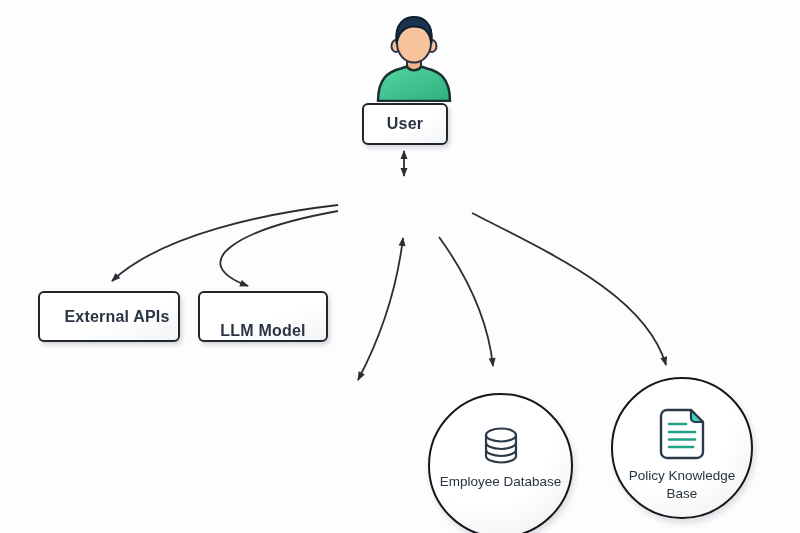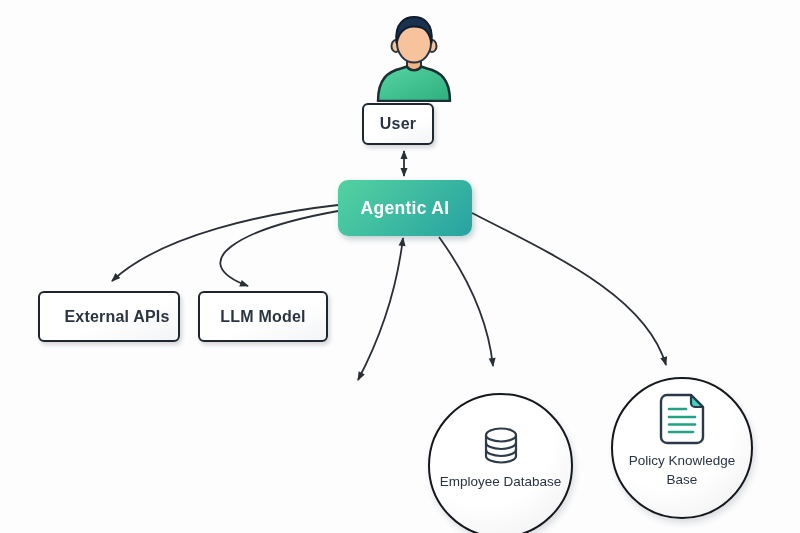--- a/index.html
+++ b/index.html
@@ -44,27 +44,27 @@
     box-shadow:2px 4px 6px rgba(30,40,55,.15);
     display:flex;flex-direction:column;align-items:center;justify-content:center;
     gap:7px;padding-bottom:14px;
   }
   .circle .clabel{
     color:var(--label-text);font-size:13.5px;font-weight:500;
     text-align:center;line-height:1.35;max-width:122px;
   }
   
   #avatar{left:370px;top:12px;width:88px;height:90px;position:absolute;}
-  #n-user{left:362px;top:103px;width:72px;height:42px;}
+  #n-user{left:362px;top:103px;width:86px;height:42px;}
   #n-ai{left:338px;top:180px;width:134px;height:56px;}
   #n-ext{left:38px;top:291px;width:142px;height:51px;padding-left:16px;}
-  #n-llm{left:198px;top:291px;width:130px;height:51px;}
+  #n-llm{left:198px;top:291px;width:130px;height:51px;align-items:flex-end;}
   #n-approval{left:256px;top:387px;width:144px;height:144px;}
   #n-employee{left:428px;top:393px;width:145px;height:145px;align-items:center;}
-  #n-policy{left:611px;top:377px;width:142px;height:142px;}
+  #n-policy{left:611px;top:377px;width:142px;height:142px;justify-content:flex-end;}
   .iconsvg{display:block;}
 </style>
 </head>
 <body>
 
 <div class="stage">
 
   <svg class="edges" viewBox="0 0 800 533">
     <defs>
       <marker id="ah" markerWidth="10" markerHeight="8" refX="8.5" refY="4" orient="auto" markerUnits="userSpaceOnUse">
@@ -94,23 +94,20 @@
     <path d="M37,44 h14 v13 h-14 Z" fill="#f0b488" stroke="#2a3340" stroke-width="2"></path>
     <ellipse cx="44" cy="30" rx="17" ry="19.5" fill="#f6c39c" stroke="#2a3340" stroke-width="2"></ellipse>
     <path d="M26.5,30 C24,9 36,4 44,4 C52,4 64,9 61.5,30 C59,16 52,13.5 44,13.5 C34,13.5 29,19 26.5,30 Z" fill="#19324f" stroke="#101d2e" stroke-width="2" stroke-linejoin="round"></path>
     <path d="M8,88 C8,66 18,58.5 31,55.5 L37,53.5 C40,58.5 48,58.5 51,53.5 L57,55.5 C70,58.5 80,66 80,88 Z" fill="url(#shirtGrad)" stroke="#1c2f34" stroke-width="2.5" stroke-linejoin="round"></path>
   </svg>
 
   <div id="n-user" class="node box user">
     <span>User</span>
   </div>
 
-  <div id="n-ai" class="node ai">
-    <span>Agentic AI</span>
-  </div>
 
   <div id="n-ext" class="node box">
     <span>External APIs</span>
   </div>
 
   <div id="n-llm" class="node box">
     <span>LLM Model</span>
   </div>
 
 

